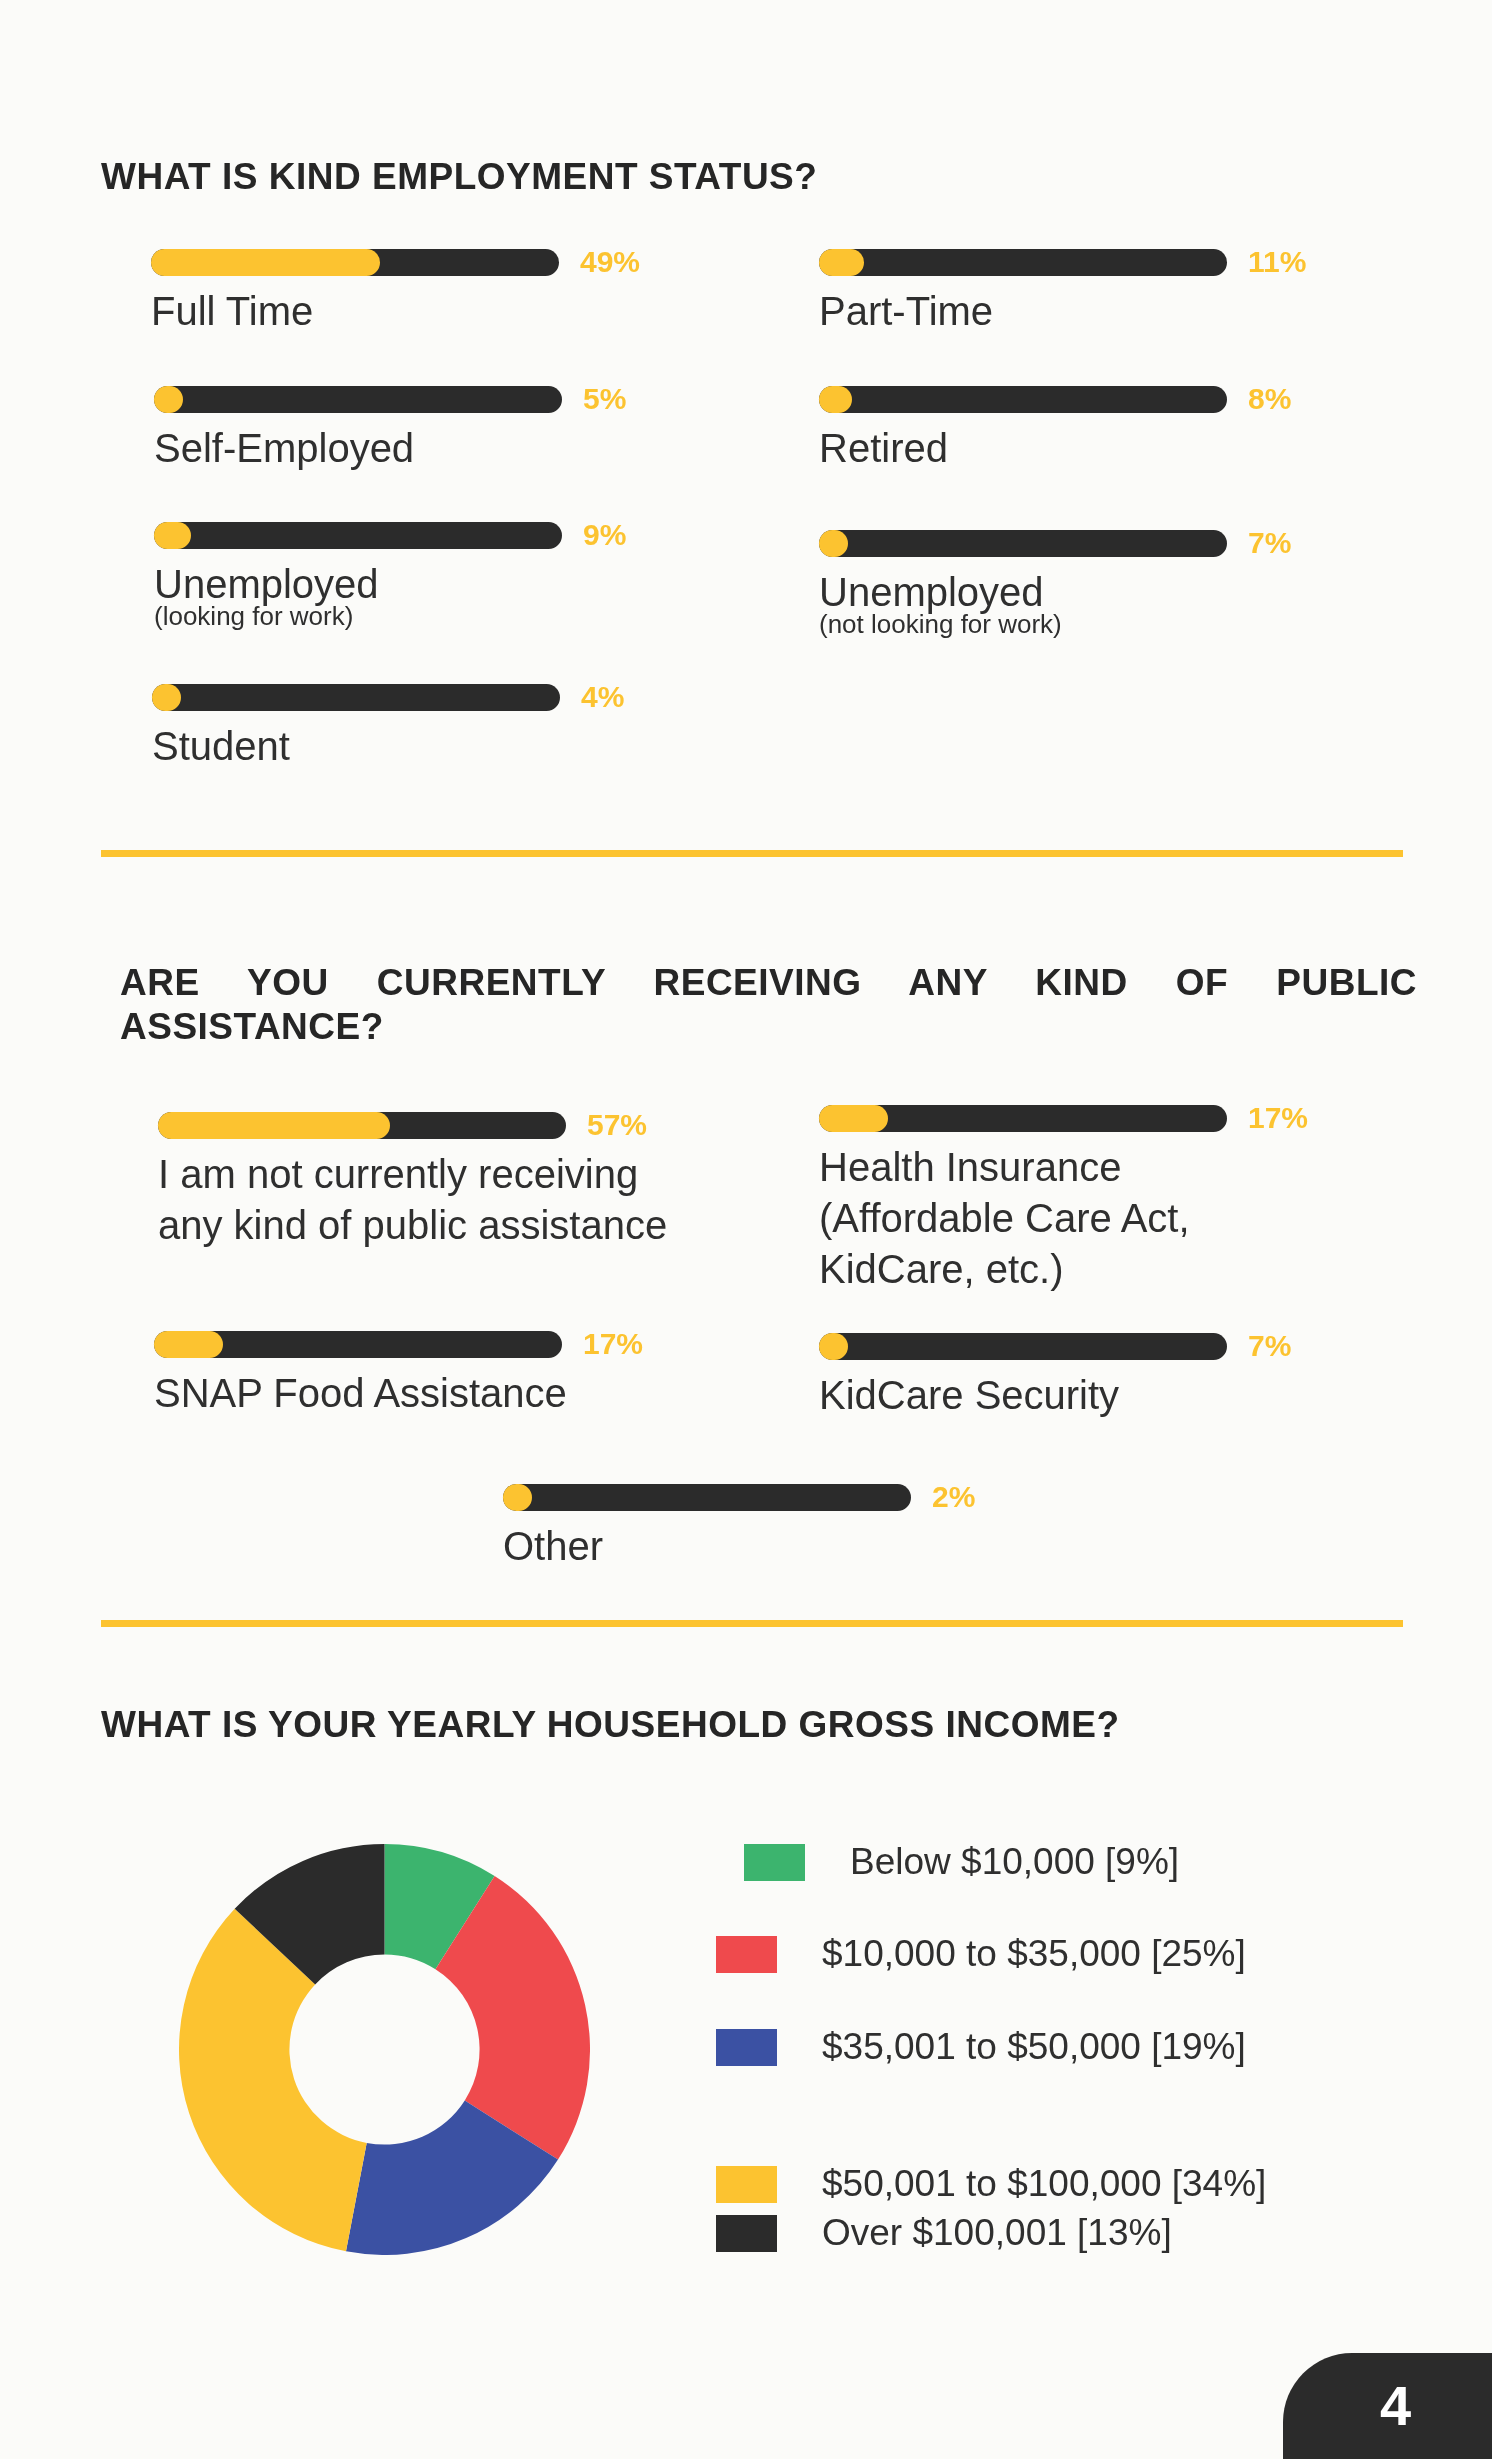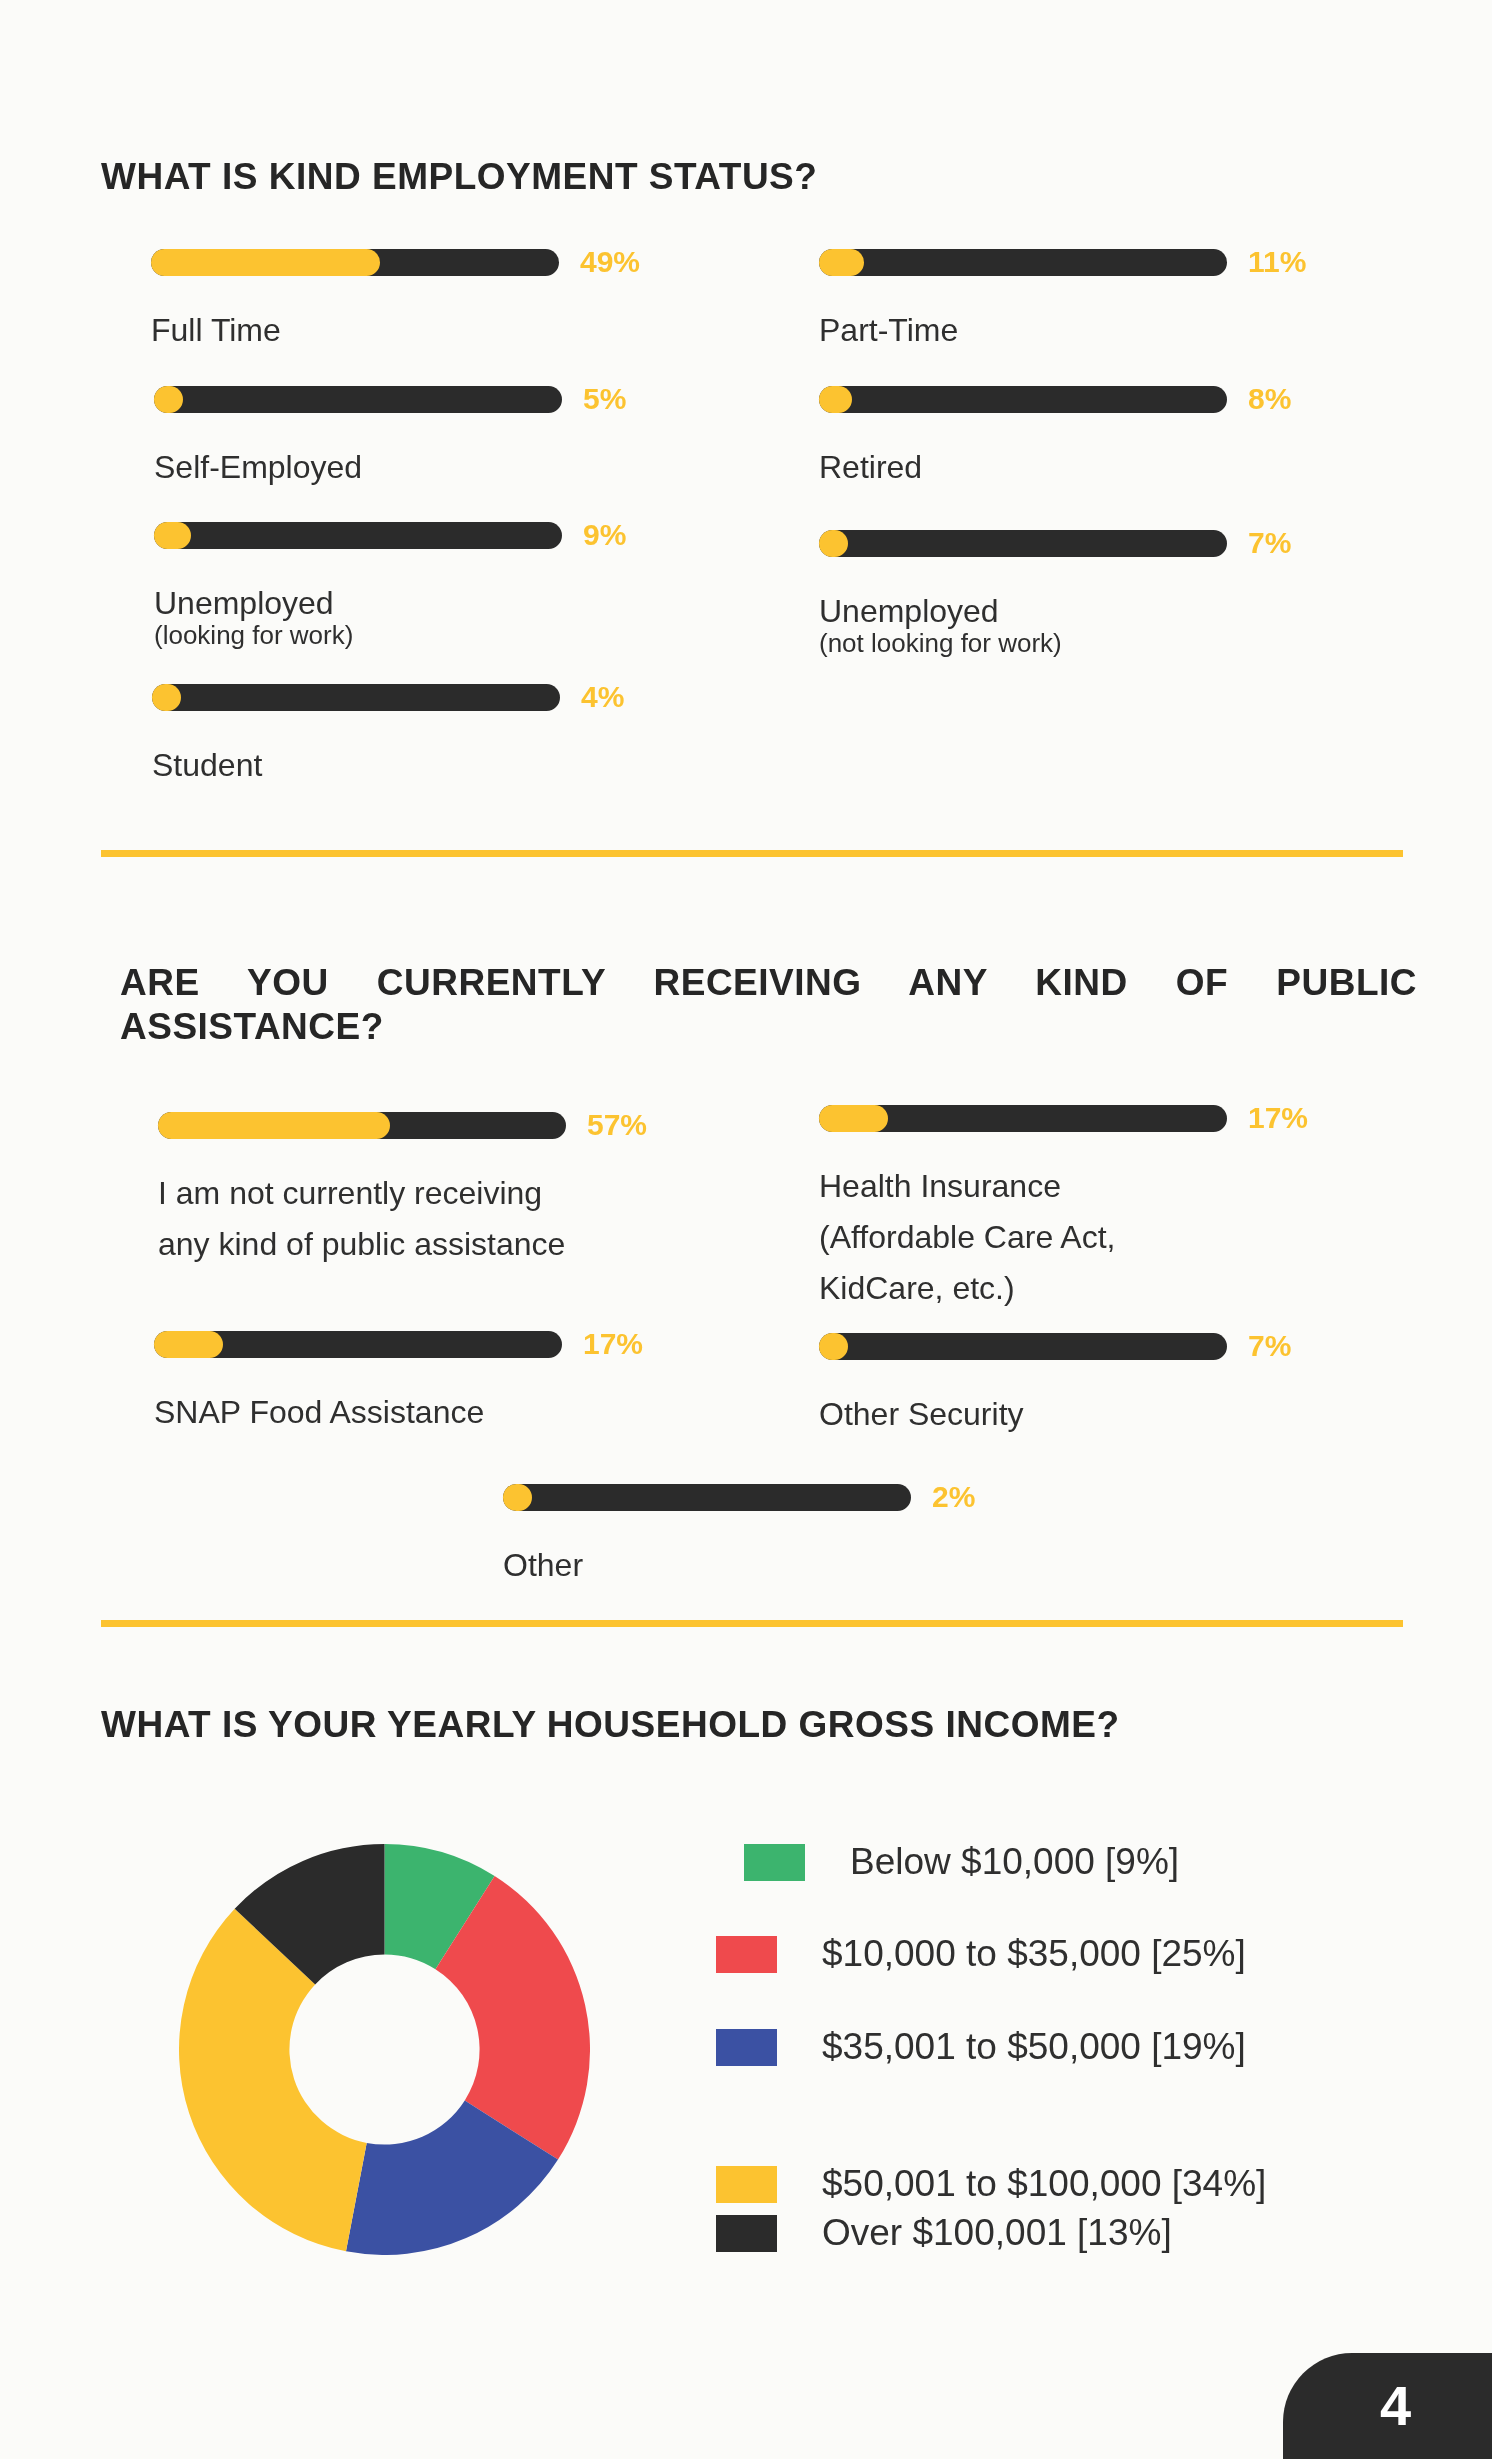--- a/index.html
+++ b/index.html
@@ -12,21 +12,21 @@
   .sec-title{position:absolute;left:101px;margin:0;font-weight:bold;font-size:37px;
              letter-spacing:0.5px;color:#262626;white-space:nowrap;}
   #assistance-title{white-space:normal;width:1297px;line-height:44px;margin-left:19px;}
   .just-line{text-align:justify;text-align-last:justify;white-space:normal;}
   .divider{position:absolute;left:101px;width:1302px;height:6.7px;background:var(--yellow);}
   .bar-item{position:absolute;width:596px;}
   .bar-track{position:relative;width:408px;height:27px;background:var(--dark);border-radius:13.4px;}
   .bar-fill{position:absolute;left:0;top:0;height:27px;background:var(--yellow);border-radius:13.4px;}
   .bar-pct{position:absolute;left:429px;top:13.4px;transform:translateY(-50%);
            font-weight:bold;font-size:30px;color:var(--yellow);white-space:nowrap;}
-  .bar-label{margin-top:29px;font-size:32px;line-height:51px;color:var(--text);white-space:pre-line;}
+  .bar-label{margin-top:10px;font-size:40px;line-height:51px;color:var(--text);white-space:pre-line;}
   .bar-sublabel{margin-top:-9.6px;font-size:26px;line-height:33px;color:var(--text);}
   .legend-item{position:absolute;left:716px;display:flex;align-items:center;gap:45px;}
   .swatch{width:61px;height:37px;flex:0 0 61px;}
   .legend-label{font-size:37px;color:var(--text);white-space:nowrap;}
   #donut-svg{position:absolute;left:179px;top:1844px;}
   #page-tab{position:absolute;right:0;bottom:0;width:210px;height:106px;background:var(--dark);
             border-top-left-radius:69px;display:flex;align-items:center;justify-content:center;
             padding-left:15.4px;box-sizing:border-box;}
   #page-number{color:#ffffff;font-weight:bold;font-size:56px;line-height:1;}
 </style>
@@ -121,21 +121,21 @@
           <div class="bar-fill" style="width: 69px;"></div>
         </div>
         <div class="bar-pct">17%</div>
         <div class="bar-label">SNAP Food Assistance</div>
       </div>
       <div class="bar-item" style="left: 819px; top: 1333px;">
         <div class="bar-track">
           <div class="bar-fill" style="width: 29px;"></div>
         </div>
         <div class="bar-pct">7%</div>
-        <div class="bar-label">Other Security</div>
+        <div class="bar-label">KidCare Security</div>
       </div>
       <div class="bar-item" style="left: 503px; top: 1484px;">
         <div class="bar-track">
           <div class="bar-fill" style="width: 29px;"></div>
         </div>
         <div class="bar-pct">2%</div>
         <div class="bar-label">Other</div>
       </div>
     </div>
 

